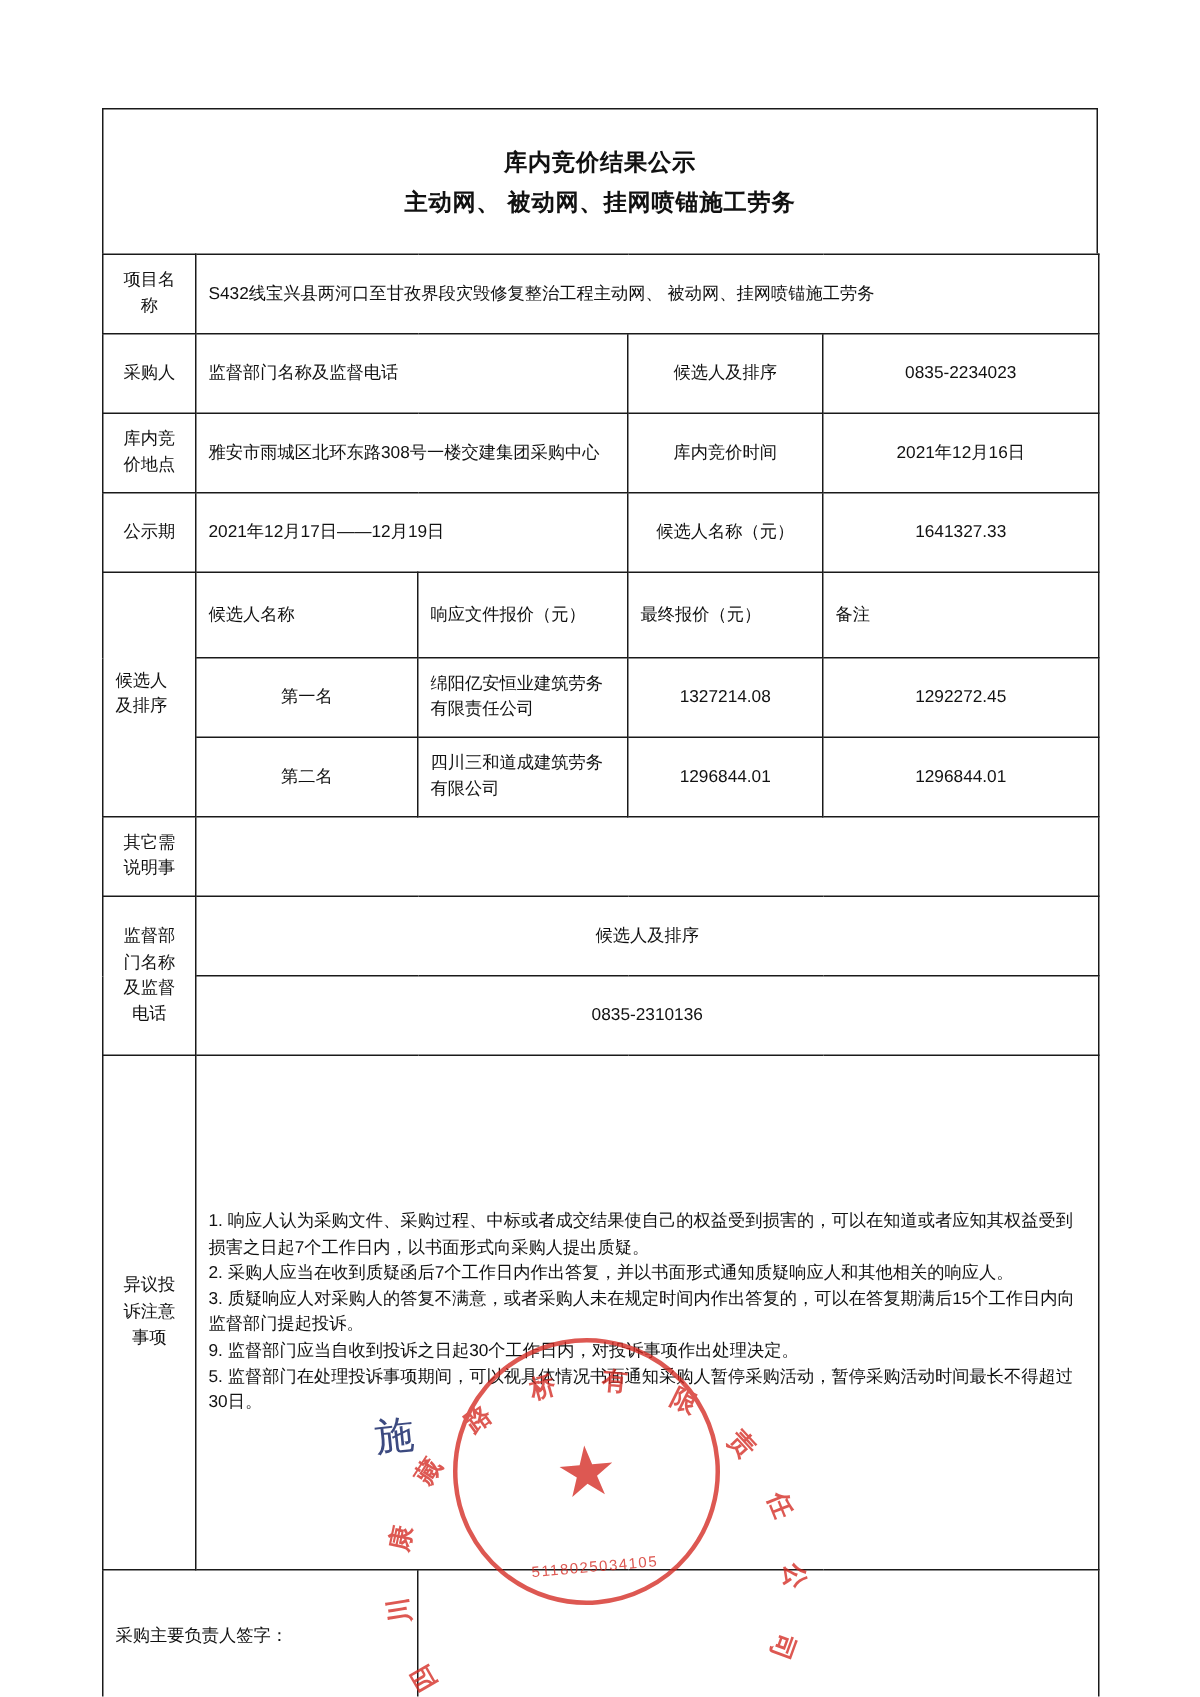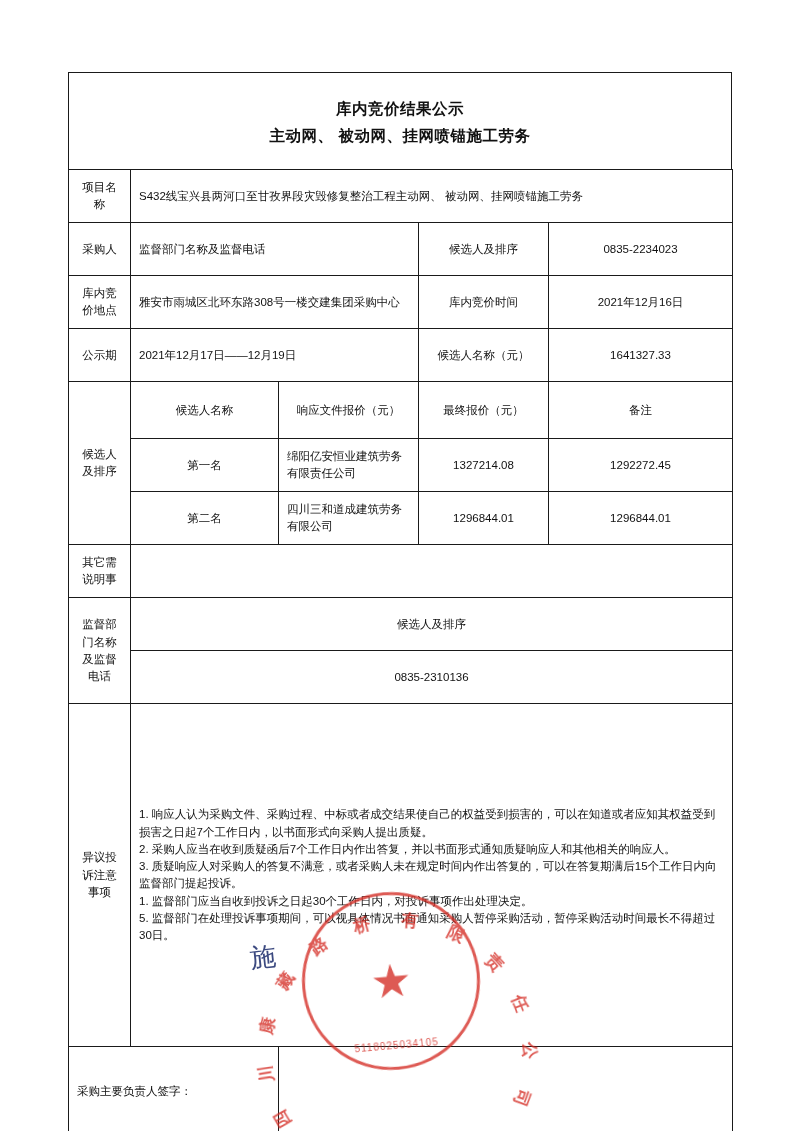--- a/index.html
+++ b/index.html
@@ -61,21 +61,21 @@
     text-align: center;
   }
   td.left {
     text-align: left;
   }
   .tall {
     height: 40px;
   }
   .cand-head td {
     font-size: 11.5px;
-    text-align: center;
+    text-align: left;
     height: 44px;
     font-family: Liberation Serif, serif;
   }
   .notes-cell {
     padding: 14px 14px 14px 12px;
     font-size: 11.8px;
     line-height: 2.0;
     text-align: left;
     vertical-align: top;
     height: 330px;
@@ -233,21 +233,21 @@
       <tr>
         <td class="center tall" colspan="4">0835-2310136</td>
       </tr>
 
       <tr>
         <td class="label">异议投诉注意事项</td>
         <td class="notes-cell" colspan="4">
           <p>1. 响应人认为采购文件、采购过程、中标或者成交结果使自己的权益受到损害的，可以在知道或者应知其权益受到损害之日起7个工作日内，以书面形式向采购人提出质疑。</p>
           <p>2. 采购人应当在收到质疑函后7个工作日内作出答复，并以书面形式通知质疑响应人和其他相关的响应人。</p>
           <p>3. 质疑响应人对采购人的答复不满意，或者采购人未在规定时间内作出答复的，可以在答复期满后15个工作日内向监督部门提起投诉。</p>
-          <p>1. 监督部门应当自收到投诉之日起30个工作日内，对投诉事项作出处理决定。</p>
+          <p>9. 监督部门应当自收到投诉之日起30个工作日内，对投诉事项作出处理决定。</p>
           <p>5. 监督部门在处理投诉事项期间，可以视具体情况书面通知采购人暂停采购活动，暂停采购活动时间最长不得超过30日。</p>
         </td>
       </tr>
 
       <tr class="sign-row">
         <td class="sign-label" colspan="2">采购主要负责人签字：</td>
         <td colspan="3"></td>
       </tr>
 
     </tbody>

